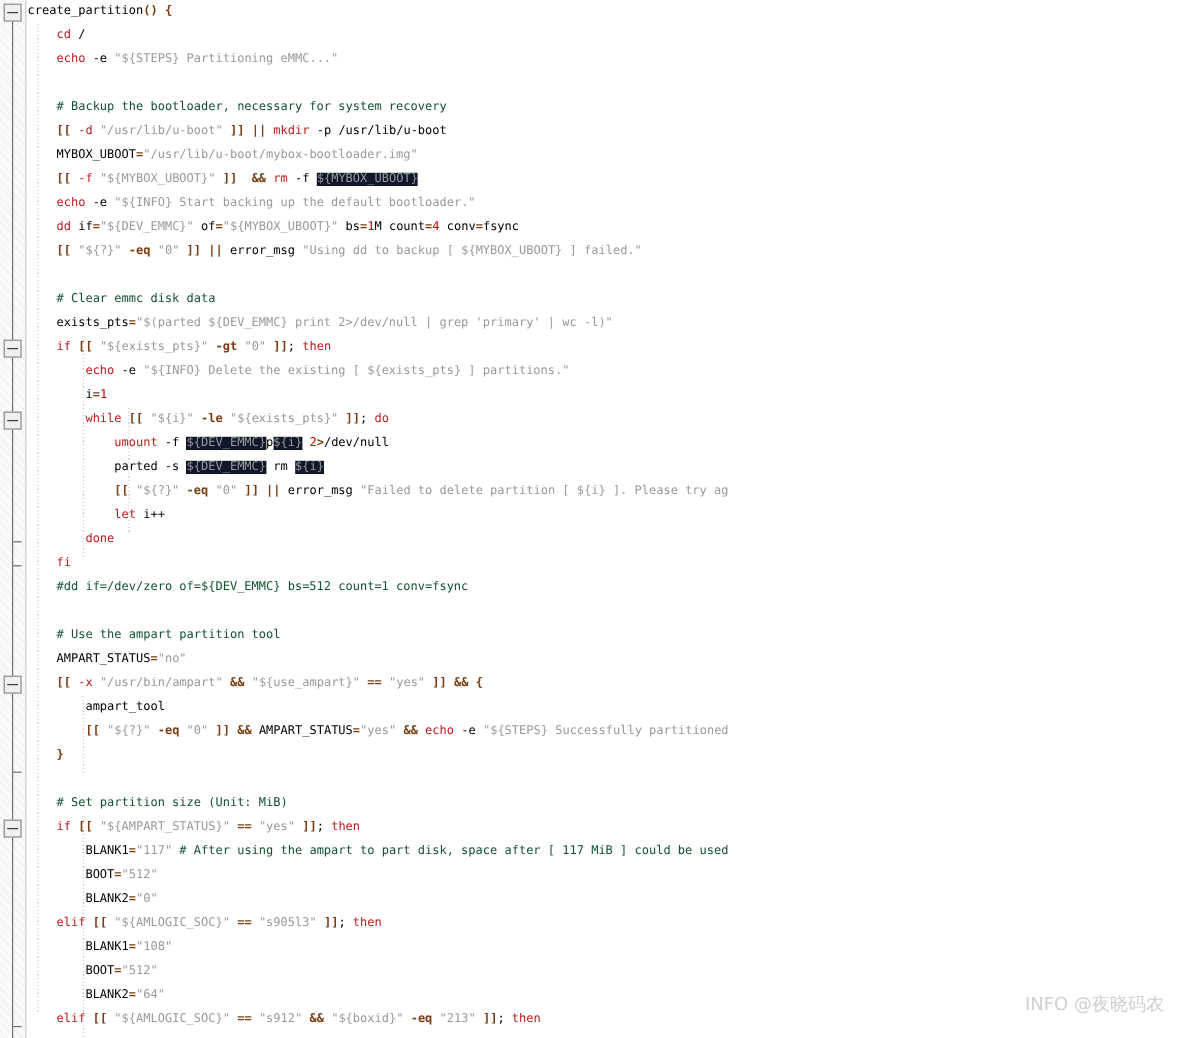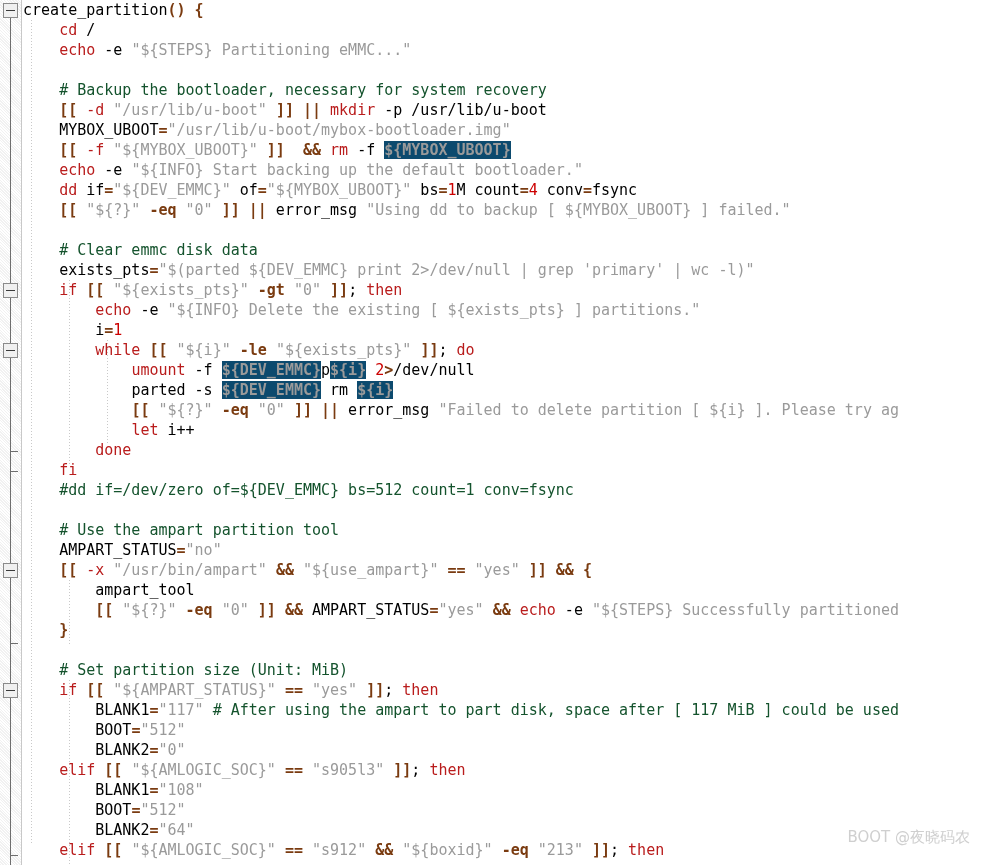--- a/index.html
+++ b/index.html
@@ -85,40 +85,40 @@
   }
 
   
   .code {
     position: absolute;
     left: 23px;
     top: 0;
     width: 959px;
     height: 616px;
     z-index: 2;
-    font-size: 15px;
+    font-size: 10px;
     line-height: 20px;
     white-space: pre;
     color: #000000;
     letter-spacing: 0px;
   }
   .line {
     height: 20px;
     white-space: pre;
     overflow: hidden;
   }
 
   
   .kw   { color: #b91c1c; font-weight: normal; }   
   .op   { color: #7a3b10; font-weight: bold; }   
   .str  { color: #9a9a9a; }                       
   .cmt  { color: #14532d; }                       
   .num  { color: #cc0000; }                       
   .pln  { color: #000000; }                       
-  .hl   { background: #0c4a6e; font-weight: bold; }                  
+  .hl   { background: #0f172a; }                  
 
   
   .watermark {
     position: absolute;
     right: 12px;
     bottom: 18px;
     font-family: "DejaVu Sans", "Liberation Sans", sans-serif;
     font-size: 15px;
     color: #cfcfcf;
     z-index: 5;
@@ -149,15 +149,15 @@
   <div id="indent-guides">
       <div class="indent-guide" style="left: 31px; top: 20px; height: 825px;"></div>
       <div class="indent-guide" style="left: 69px; top: 280px; height: 185px;"></div>
       <div class="indent-guide" style="left: 69px; top: 580px; height: 65px;"></div>
       <div class="indent-guide" style="left: 69px; top: 680px; height: 185px;"></div>
       <div class="indent-guide" style="left: 107px; top: 340px; height: 105px;"></div>
     </div>
 
   <div class="code" id="code-area"><div class="line"><span class="pln">create_partition</span><span class="op">()</span><span class="pln"> </span><span class="op">{</span></div><div class="line"><span class="pln">    </span><span class="kw">cd</span><span class="pln"> /</span></div><div class="line"><span class="pln">    </span><span class="kw">echo</span><span class="pln"> -e </span><span class="str">"${STEPS} Partitioning eMMC..."</span></div><div class="line">&nbsp;</div><div class="line"><span class="pln">    </span><span class="cmt"># Backup the bootloader, necessary for system recovery</span></div><div class="line"><span class="pln">    </span><span class="op">[[</span><span class="pln"> </span><span class="kw">-d</span><span class="pln"> </span><span class="str">"/usr/lib/u-boot"</span><span class="pln"> </span><span class="op">]]</span><span class="pln"> </span><span class="op">||</span><span class="pln"> </span><span class="kw">mkdir</span><span class="pln"> -p /usr/lib/u-boot</span></div><div class="line"><span class="pln">    </span><span class="pln">MYBOX_UBOOT</span><span class="op">=</span><span class="str">"/usr/lib/u-boot/mybox-bootloader.img"</span></div><div class="line"><span class="pln">    </span><span class="op">[[</span><span class="pln"> </span><span class="kw">-f</span><span class="pln"> </span><span class="str">"${MYBOX_UBOOT}"</span><span class="pln"> </span><span class="op">]]</span><span class="pln">  </span><span class="op">&amp;&amp;</span><span class="pln"> </span><span class="kw">rm</span><span class="pln"> -f </span><span class="str hl">${MYBOX_UBOOT}</span></div><div class="line"><span class="pln">    </span><span class="kw">echo</span><span class="pln"> -e </span><span class="str">"${INFO} Start backing up the default bootloader."</span></div><div class="line"><span class="pln">    </span><span class="kw">dd</span><span class="pln"> if</span><span class="op">=</span><span class="str">"${DEV_EMMC}"</span><span class="pln"> of</span><span class="op">=</span><span class="str">"${MYBOX_UBOOT}"</span><span class="pln"> bs</span><span class="op">=</span><span class="num">1</span><span class="pln">M count</span><span class="op">=</span><span class="num">4</span><span class="pln"> conv</span><span class="op">=</span><span class="pln">fsync</span></div><div class="line"><span class="pln">    </span><span class="op">[[</span><span class="pln"> </span><span class="str">"${?}"</span><span class="pln"> </span><span class="op">-eq</span><span class="pln"> </span><span class="str">"0"</span><span class="pln"> </span><span class="op">]]</span><span class="pln"> </span><span class="op">||</span><span class="pln"> error_msg </span><span class="str">"Using dd to backup [ ${MYBOX_UBOOT} ] failed."</span></div><div class="line">&nbsp;</div><div class="line"><span class="pln">    </span><span class="cmt"># Clear emmc disk data</span></div><div class="line"><span class="pln">    </span><span class="pln">exists_pts</span><span class="op">=</span><span class="str">"$(parted ${DEV_EMMC} print 2&gt;/dev/null | grep 'primary' | wc -l)"</span></div><div class="line"><span class="pln">    </span><span class="kw">if</span><span class="pln"> </span><span class="op">[[</span><span class="pln"> </span><span class="str">"${exists_pts}"</span><span class="pln"> </span><span class="op">-gt</span><span class="pln"> </span><span class="str">"0"</span><span class="pln"> </span><span class="op">]]</span><span class="pln">; </span><span class="kw">then</span></div><div class="line"><span class="pln">        </span><span class="kw">echo</span><span class="pln"> -e </span><span class="str">"${INFO} Delete the existing [ ${exists_pts} ] partitions."</span></div><div class="line"><span class="pln">        </span><span class="pln">i</span><span class="op">=</span><span class="num">1</span></div><div class="line"><span class="pln">        </span><span class="kw">while</span><span class="pln"> </span><span class="op">[[</span><span class="pln"> </span><span class="str">"${i}"</span><span class="pln"> </span><span class="op">-le</span><span class="pln"> </span><span class="str">"${exists_pts}"</span><span class="pln"> </span><span class="op">]]</span><span class="pln">; </span><span class="kw">do</span></div><div class="line"><span class="pln">            </span><span class="kw">umount</span><span class="pln"> -f </span><span class="str hl">${DEV_EMMC}</span><span class="pln">p</span><span class="str hl">${i}</span><span class="pln"> </span><span class="num">2</span><span class="op">&gt;</span><span class="pln">/dev/null</span></div><div class="line"><span class="pln">            </span><span class="pln">parted -s </span><span class="str hl">${DEV_EMMC}</span><span class="pln"> rm </span><span class="str hl">${i}</span></div><div class="line"><span class="pln">            </span><span class="op">[[</span><span class="pln"> </span><span class="str">"${?}"</span><span class="pln"> </span><span class="op">-eq</span><span class="pln"> </span><span class="str">"0"</span><span class="pln"> </span><span class="op">]]</span><span class="pln"> </span><span class="op">||</span><span class="pln"> error_msg </span><span class="str">"Failed to delete partition [ ${i} ]. Please try ag</span></div><div class="line"><span class="pln">            </span><span class="kw">let</span><span class="pln"> i++</span></div><div class="line"><span class="pln">        </span><span class="kw">done</span></div><div class="line"><span class="pln">    </span><span class="kw">fi</span></div><div class="line"><span class="pln">    </span><span class="cmt">#dd if=/dev/zero of=${DEV_EMMC} bs=512 count=1 conv=fsync</span></div><div class="line">&nbsp;</div><div class="line"><span class="pln">    </span><span class="cmt"># Use the ampart partition tool</span></div><div class="line"><span class="pln">    </span><span class="pln">AMPART_STATUS</span><span class="op">=</span><span class="str">"no"</span></div><div class="line"><span class="pln">    </span><span class="op">[[</span><span class="pln"> </span><span class="kw">-x</span><span class="pln"> </span><span class="str">"/usr/bin/ampart"</span><span class="pln"> </span><span class="op">&amp;&amp;</span><span class="pln"> </span><span class="str">"${use_ampart}"</span><span class="pln"> </span><span class="op">==</span><span class="pln"> </span><span class="str">"yes"</span><span class="pln"> </span><span class="op">]]</span><span class="pln"> </span><span class="op">&amp;&amp;</span><span class="pln"> </span><span class="op">{</span></div><div class="line"><span class="pln">        </span><span class="pln">ampart_tool</span></div><div class="line"><span class="pln">        </span><span class="op">[[</span><span class="pln"> </span><span class="str">"${?}"</span><span class="pln"> </span><span class="op">-eq</span><span class="pln"> </span><span class="str">"0"</span><span class="pln"> </span><span class="op">]]</span><span class="pln"> </span><span class="op">&amp;&amp;</span><span class="pln"> AMPART_STATUS</span><span class="op">=</span><span class="str">"yes"</span><span class="pln"> </span><span class="op">&amp;&amp;</span><span class="pln"> </span><span class="kw">echo</span><span class="pln"> -e </span><span class="str">"${STEPS} Successfully partitioned</span></div><div class="line"><span class="pln">    </span><span class="op">}</span></div><div class="line">&nbsp;</div><div class="line"><span class="pln">    </span><span class="cmt"># Set partition size (Unit: MiB)</span></div><div class="line"><span class="pln">    </span><span class="kw">if</span><span class="pln"> </span><span class="op">[[</span><span class="pln"> </span><span class="str">"${AMPART_STATUS}"</span><span class="pln"> </span><span class="op">==</span><span class="pln"> </span><span class="str">"yes"</span><span class="pln"> </span><span class="op">]]</span><span class="pln">; </span><span class="kw">then</span></div><div class="line"><span class="pln">        </span><span class="pln">BLANK1</span><span class="op">=</span><span class="str">"117"</span><span class="pln"> </span><span class="cmt"># After using the ampart to part disk, space after [ 117 MiB ] could be used</span></div><div class="line"><span class="pln">        </span><span class="pln">BOOT</span><span class="op">=</span><span class="str">"512"</span></div><div class="line"><span class="pln">        </span><span class="pln">BLANK2</span><span class="op">=</span><span class="str">"0"</span></div><div class="line"><span class="pln">    </span><span class="kw">elif</span><span class="pln"> </span><span class="op">[[</span><span class="pln"> </span><span class="str">"${AMLOGIC_SOC}"</span><span class="pln"> </span><span class="op">==</span><span class="pln"> </span><span class="str">"s905l3"</span><span class="pln"> </span><span class="op">]]</span><span class="pln">; </span><span class="kw">then</span></div><div class="line"><span class="pln">        </span><span class="pln">BLANK1</span><span class="op">=</span><span class="str">"108"</span></div><div class="line"><span class="pln">        </span><span class="pln">BOOT</span><span class="op">=</span><span class="str">"512"</span></div><div class="line"><span class="pln">        </span><span class="pln">BLANK2</span><span class="op">=</span><span class="str">"64"</span></div><div class="line"><span class="pln">    </span><span class="kw">elif</span><span class="pln"> </span><span class="op">[[</span><span class="pln"> </span><span class="str">"${AMLOGIC_SOC}"</span><span class="pln"> </span><span class="op">==</span><span class="pln"> </span><span class="str">"s912"</span><span class="pln"> </span><span class="op">&amp;&amp;</span><span class="pln"> </span><span class="str">"${boxid}"</span><span class="pln"> </span><span class="op">-eq</span><span class="pln"> </span><span class="str">"213"</span><span class="pln"> </span><span class="op">]]</span><span class="pln">; </span><span class="kw">then</span></div></div>
 
-  <div class="watermark">BOOT @夜晓码农</div>
+  <div class="watermark">INFO @夜晓码农</div>
 
 </div>
 
 </body></html>

